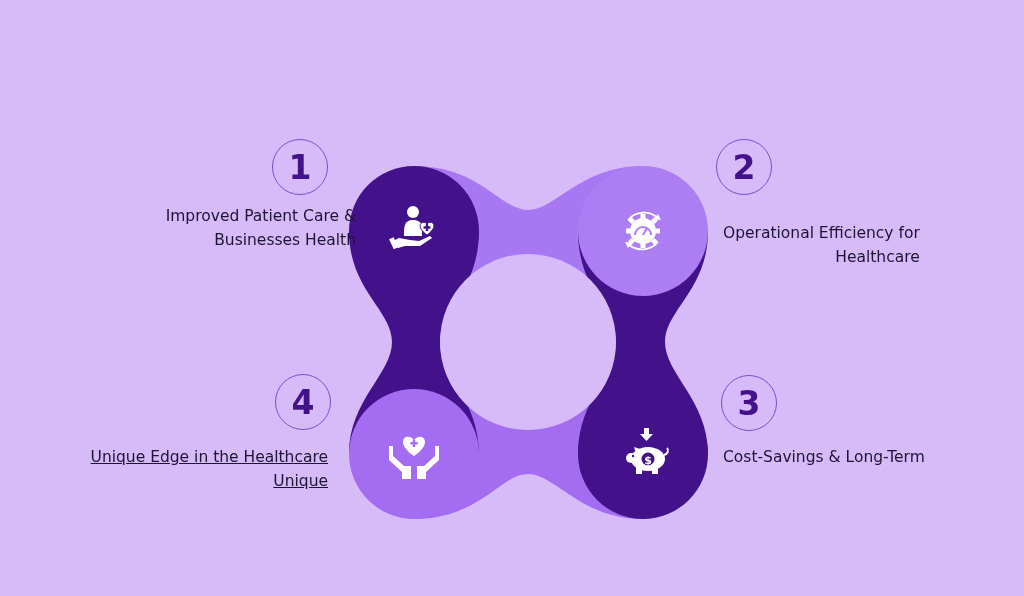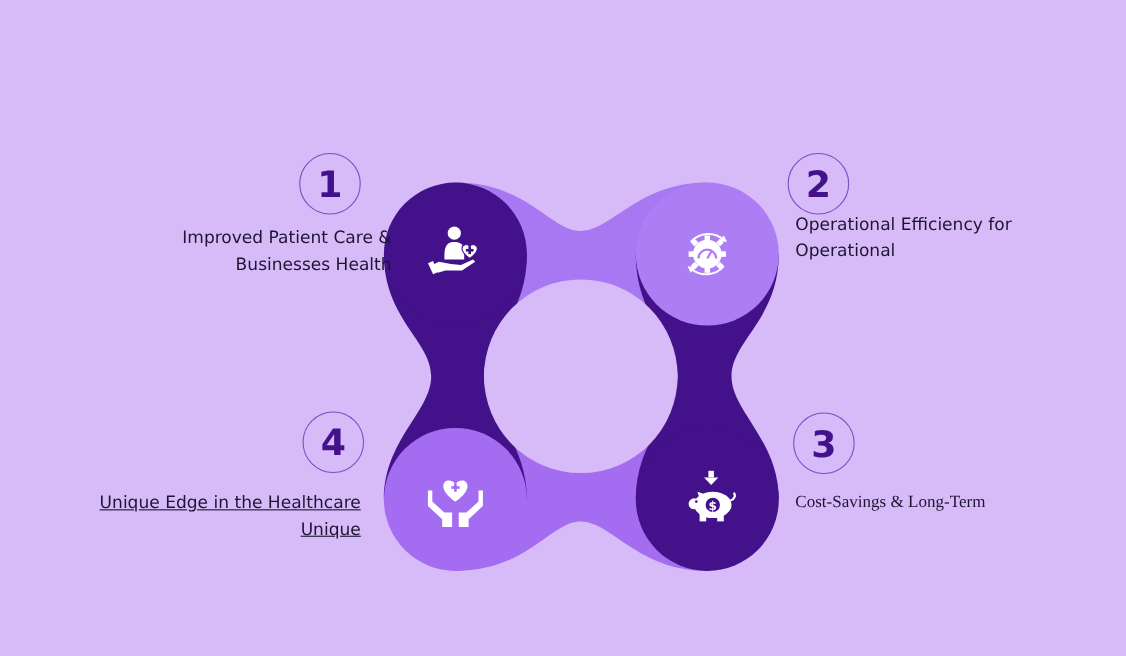--- a/index.html
+++ b/index.html
@@ -108,27 +108,27 @@
     </g>
   </svg>
 
   <div class="num" style="left:272px; top:139px;">1</div>
   <div class="label left" style="right:668px; top:204px;">
     <span>Improved Patient Care &amp;</span>
     <span>Businesses Health</span>
   </div>
 
   <div class="num" style="left:716px; top:139px;">2</div>
-  <div class="label right" style="left:723px; top:192px;">
+  <div class="label right" style="left:723px; top:221px;text-align:right;">
     <span>Operational Efficiency for</span>
-    <span>Operational</span>
+    <span>Healthcare</span>
   </div>
 
   <div class="num" style="left:721px; top:375px;">3</div>
-  <div class="label right" style="left:723px; top:445px;font-family:Liberation Serif, serif;">
+  <div class="label right" style="left:723px; top:445px;">
     <span>Cost-Savings &amp; Long-Term</span>
   </div>
 
   <div class="num" style="left:275px; top:374px;">4</div>
   <div class="label left" style="right:696px; top:445px;text-decoration:underline;">
     <span>Unique Edge in the Healthcare</span>
     <span>Unique</span>
   </div>
 
 </div>

